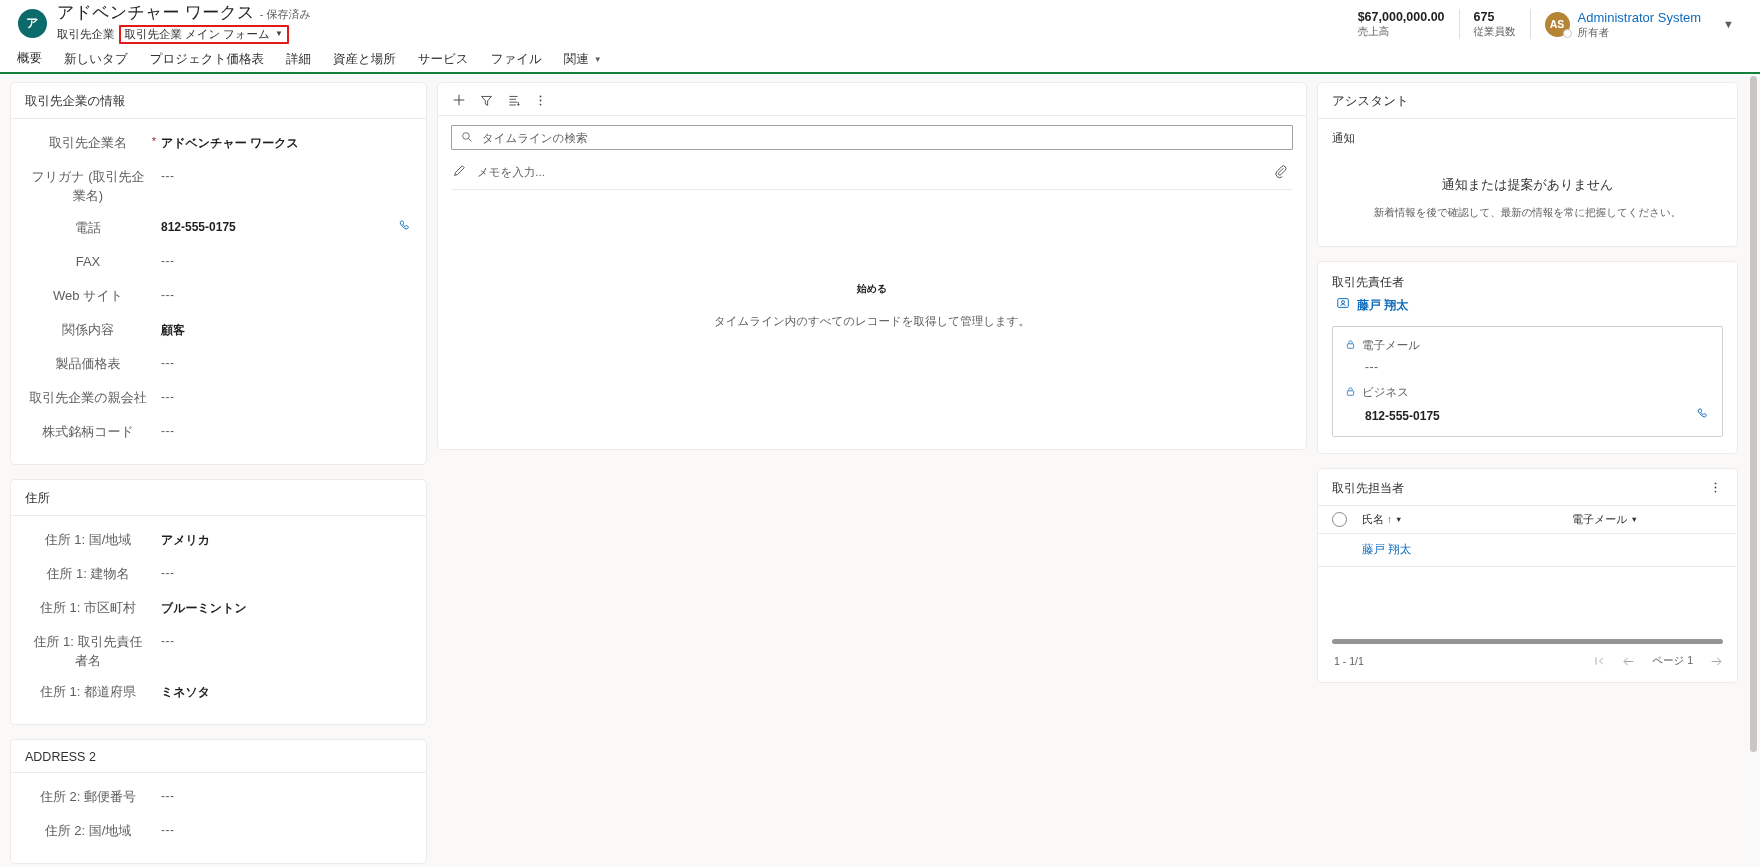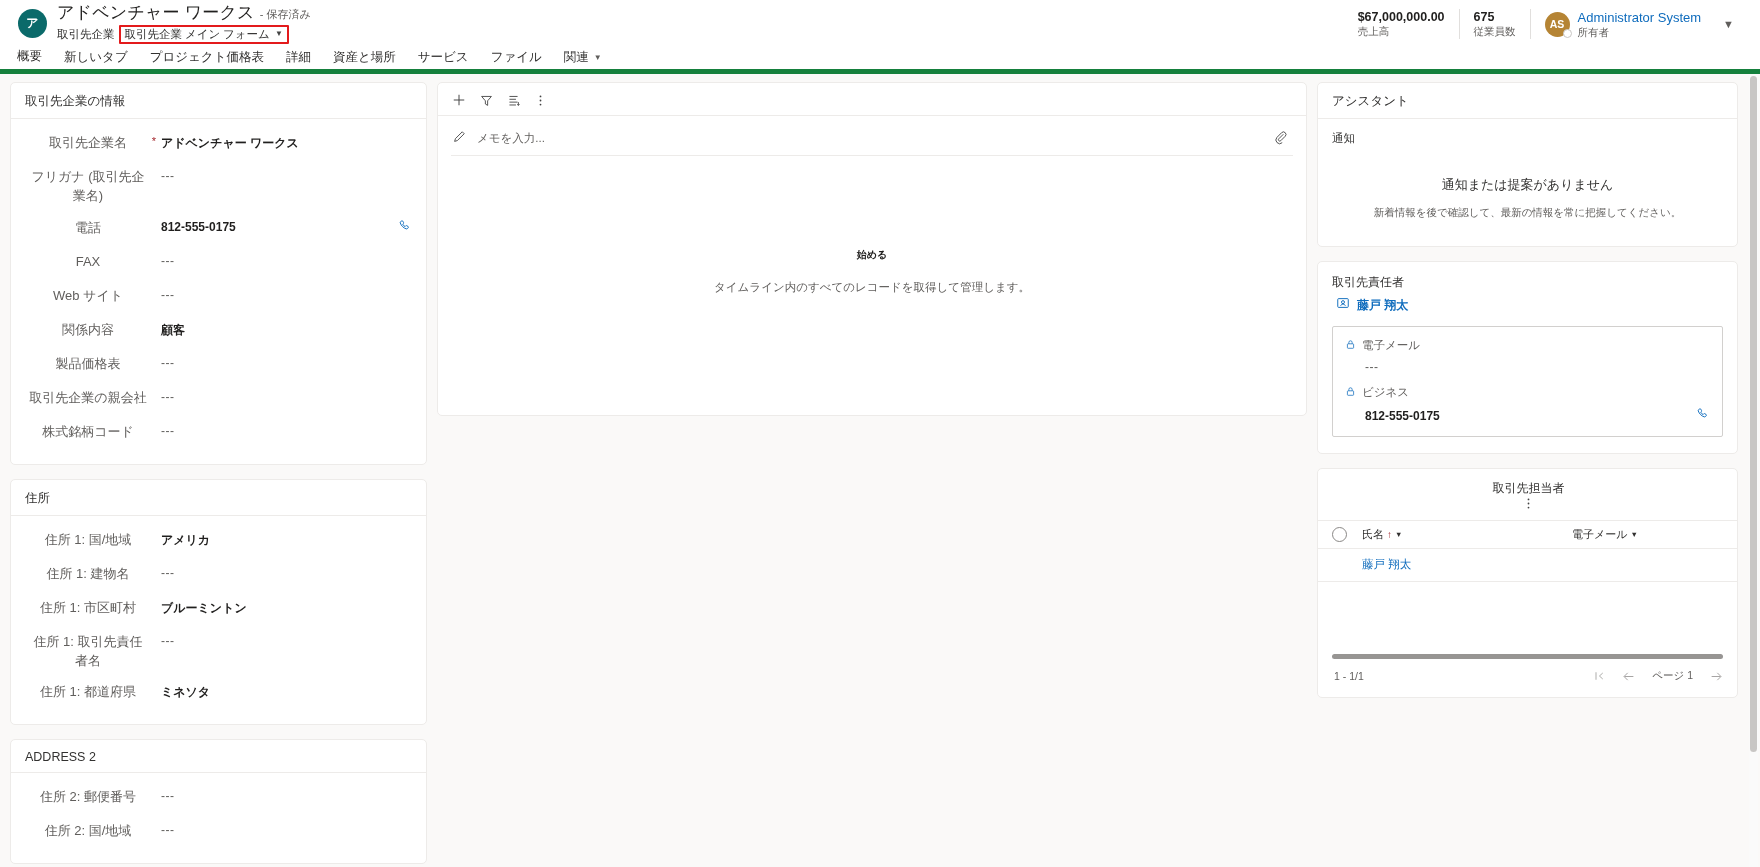--- a/index.html
+++ b/index.html
@@ -88,21 +88,21 @@
   .hdr-chev { font-size: 11px; color: #605e5c; padding: 0 10px 0 14px; cursor: pointer; }
 
   
   .tabbar {
     height: 26px;
     background: #ffffff;
     display: flex;
     align-items: center;
     gap: 0;
     padding: 0 10px 0 6px;
-    border-bottom: 5px solid #15803d;
+    border-bottom: 2px solid #15803d;
   }
   .tab {
     font-size: 12.5px;
     color: #323130;
     padding: 3px 11px 5px 11px;
     cursor: pointer;
     white-space: nowrap;
     display: inline-flex; align-items: center; gap: 5px;
   }
   .tab.active { color: #201f1e; border-bottom: 2px solid transparent; }
@@ -226,21 +226,21 @@
   .pc-field-val {
     font-size: 12px; color: #201f1e; font-weight: 700;
     padding-left: 20px; margin-bottom: 11px;
     display: flex; align-items: center;
   }
   .pc-field-val.empty { color: #605e5c; font-weight: 400; letter-spacing: .5px; }
   .pc-field-val .grow { flex: 1 1 auto; }
   .pc-field-val .phone-ic { color: #0f6cbd; }
 
   
-  .cg-head { display: flex; align-items: center; padding: 11px 12px 8px 14px; flex-direction: column; }
+  .cg-head { display: flex; align-items: center; padding: 11px 12px 8px 14px; }
   .cg-title { flex: 1 1 auto; font-size: 12px; color: #323130; }
   .cg-more { color: #424242; cursor: pointer; font-size: 13px; line-height: 1; padding: 0 3px; }
   .cg-cols {
     display: flex; align-items: center;
     border-top: 1px solid #edebe9;
     border-bottom: 1px solid #edebe9;
     padding: 6px 10px 6px 14px;
     gap: 0;
   }
   .cg-check { width: 30px; flex: 0 0 30px; display: flex; align-items: center; }
@@ -512,20 +512,31 @@
           <span>
             <svg width="13" height="13" viewBox="0 0 16 16" fill="#424242">
                 <circle cx="8" cy="3" r="1.1"></circle>
                 <circle cx="8" cy="8" r="1.1"></circle>
                 <circle cx="8" cy="13" r="1.1"></circle>
               </svg>
           </span>
         </span>
       </div>
 
+      <div class="tl-search-wrap">
+        <div class="tl-search">
+          <span>
+            <svg width="12" height="12" viewBox="0 0 16 16" fill="none" stroke="#605e5c" stroke-width="1.15">
+                <circle cx="6.6" cy="6.6" r="4.4"></circle>
+                <path d="M9.9 9.9L14 14"></path>
+              </svg>
+          </span>
+          <input type="text" placeholder="タイムラインの検索" style="">
+        </div>
+      </div>
 
       <div class="tl-note">
         <span>
           <svg width="13" height="13" viewBox="0 0 16 16" fill="none" stroke="#424242" stroke-width="1.1">
               <path d="M11.4 2.2l2.4 2.4L5.4 13 2 14l1-3.4z"></path>
             </svg>
         </span>
         <input type="text" placeholder="メモを入力..." style="">
         <span>
           <svg width="13" height="13" viewBox="0 0 16 16" fill="none" stroke="#424242" stroke-width="1.1">

